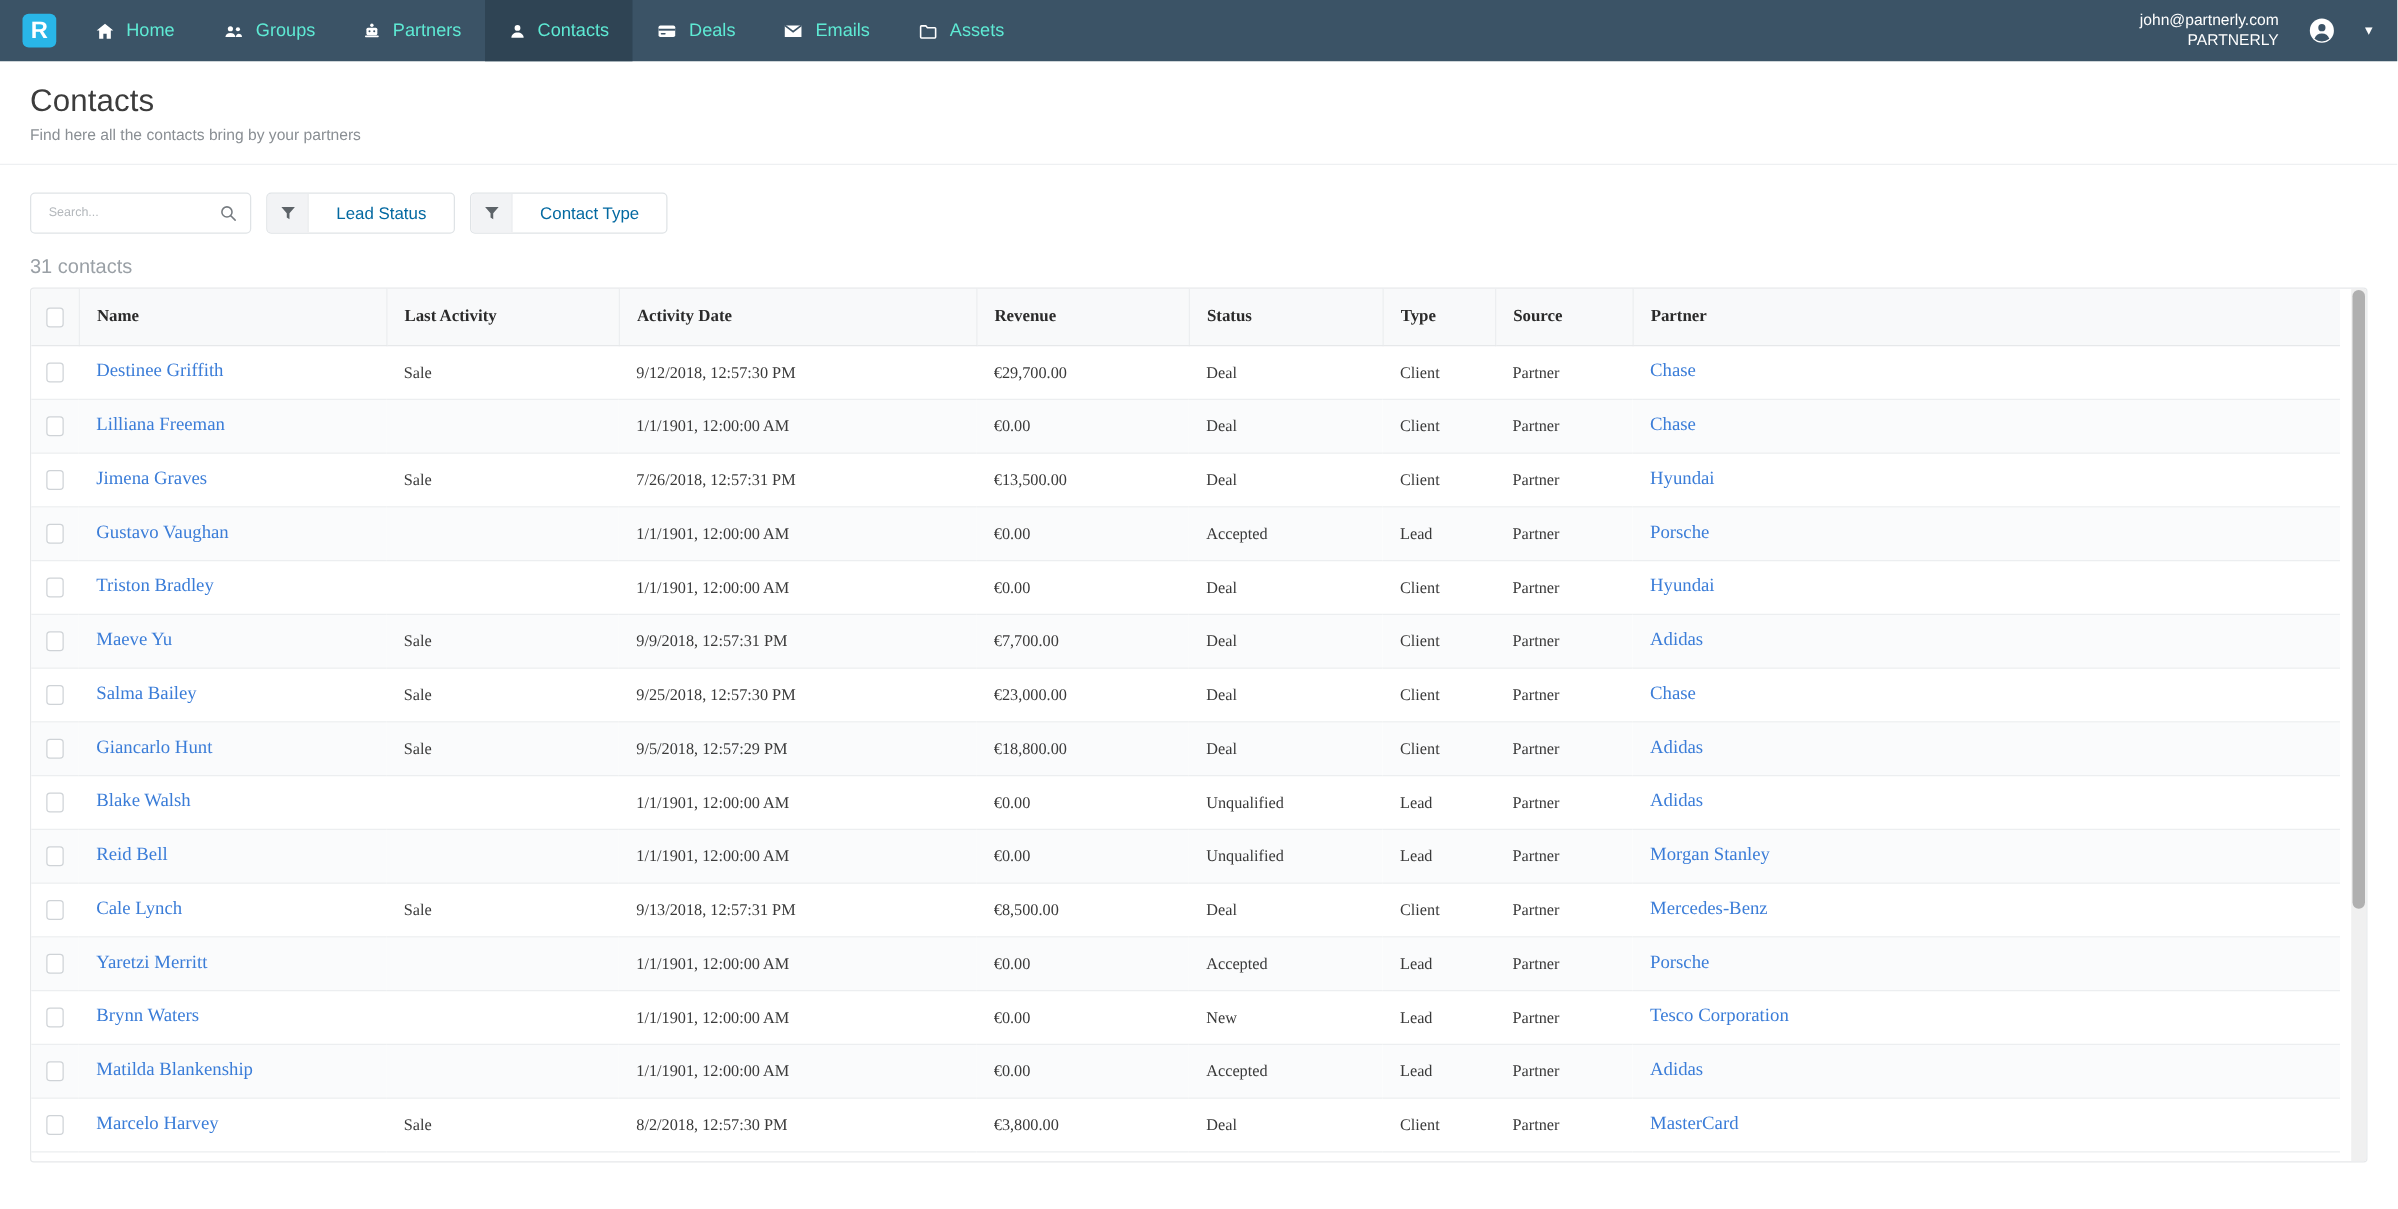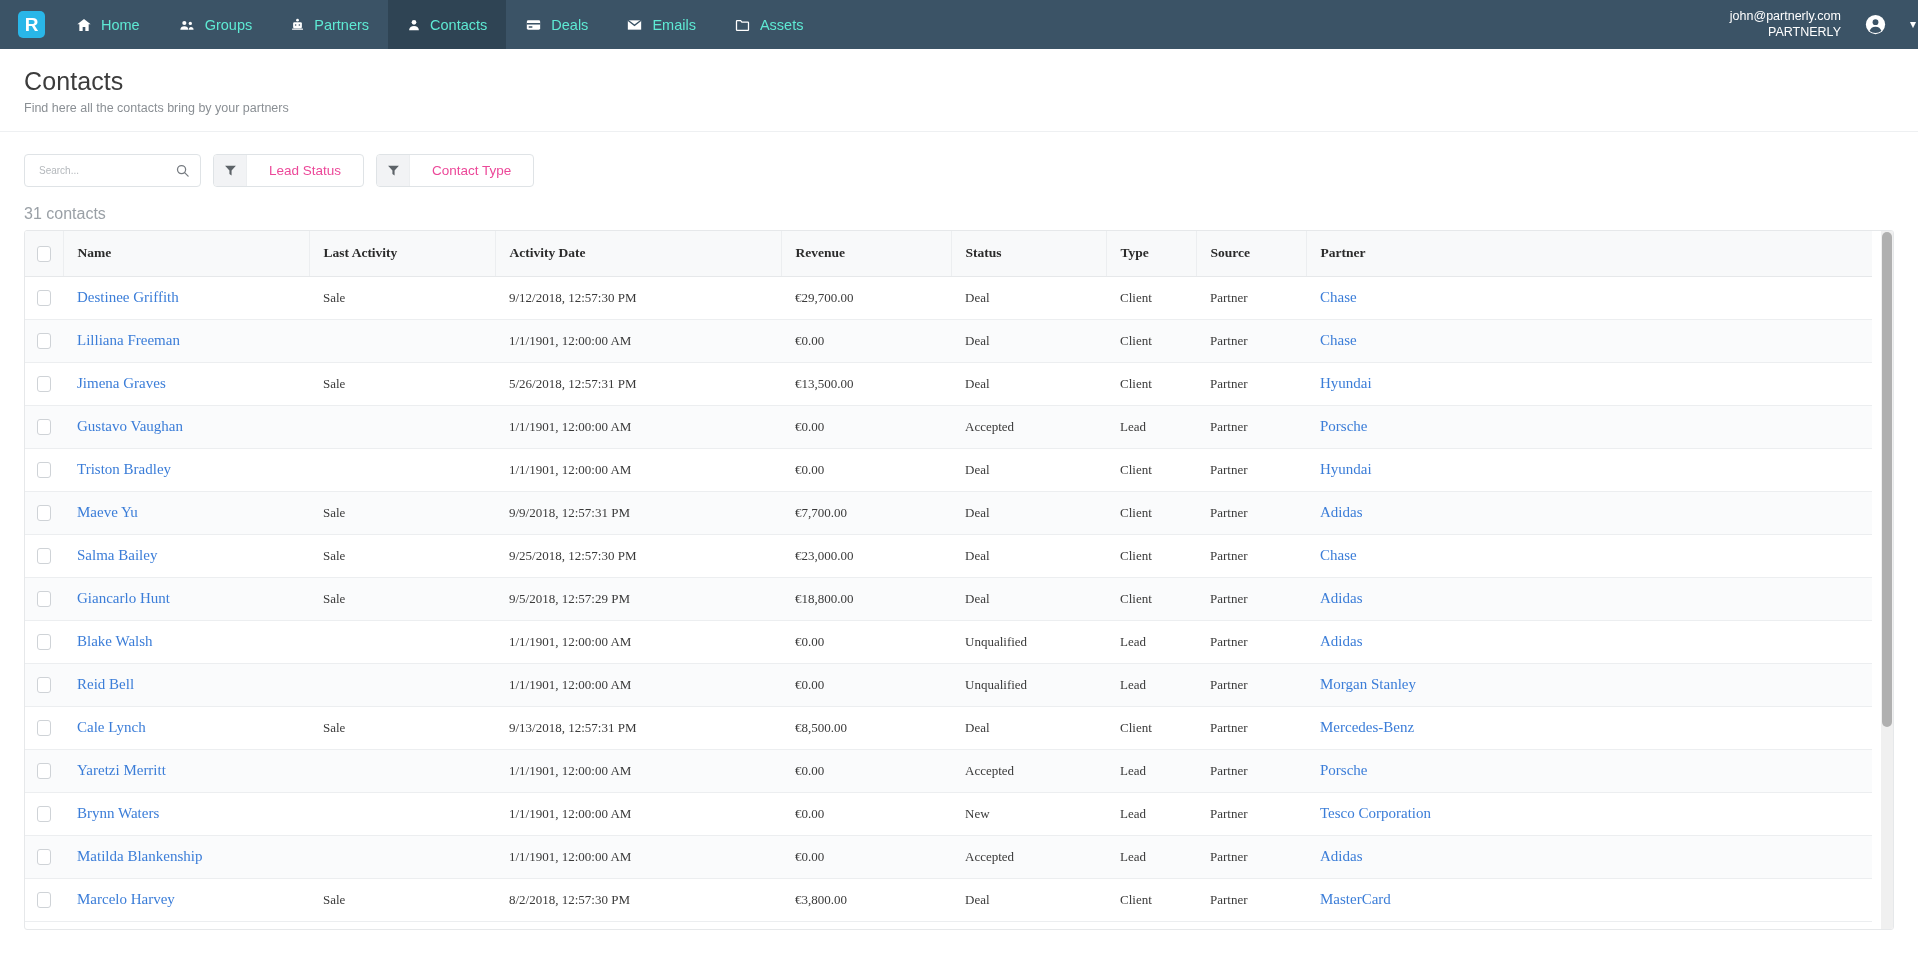--- a/index.html
+++ b/index.html
@@ -44,21 +44,21 @@
     text-decoration: none;
     white-space: nowrap;
   }
   .nav-item.active { background: #2f4454; }
   .nav-ico { display: inline-flex; align-items: center; }
   .nav-ico svg { display: block; }
 
   .nav-right {
     margin-left: auto;
     display: flex; align-items: center; gap: 24px;
-    padding-right: 2px;
+    padding-right: 20px;
   }
   .user-text {
     text-align: right;
     color: #ffffff;
     line-height: 1.25;
   }
   .user-email { font-size: 12.5px; display: block; }
   .user-org { font-size: 12.5px; display: block; }
   .avatar-icon svg { display: block; }
   .caret-down {
@@ -122,21 +122,21 @@
     width: 33px;
     background: #f2f3f5;
     display: flex; align-items: center; justify-content: center;
     border-right: 1px solid #eceef0;
   }
   .filter-btn .funnel svg { display: block; }
   .filter-btn .flabel {
     display: flex; align-items: center;
     padding: 0 22px;
     font-size: 13.5px;
-    color: #ec4899;
+    color: #0369a1;
     white-space: nowrap;
   }
 
   
   .count-line {
     padding: 18px 24px 7px 24px;
     font-size: 16px;
     color: #9aa0a6;
   }
 
@@ -402,21 +402,21 @@
           <td><span>€0.00</span></td>
           <td><span>Deal</span></td>
           <td><span>Client</span></td>
           <td><span>Partner</span></td>
           <td><a class="link" href="#">Chase</a></td>
         </tr>
         <tr>
           <td class="c-check"><span class="cb"></span></td>
           <td><a class="link" href="#">Jimena Graves</a></td>
           <td><span>Sale</span></td>
-          <td><span>5/26/2018, 12:57:31 PM</span></td>
+          <td><span>7/26/2018, 12:57:31 PM</span></td>
           <td><span>€13,500.00</span></td>
           <td><span>Deal</span></td>
           <td><span>Client</span></td>
           <td><span>Partner</span></td>
           <td><a class="link" href="#">Hyundai</a></td>
         </tr>
         <tr>
           <td class="c-check"><span class="cb"></span></td>
           <td><a class="link" href="#">Gustavo Vaughan</a></td>
           <td><span></span></td>

